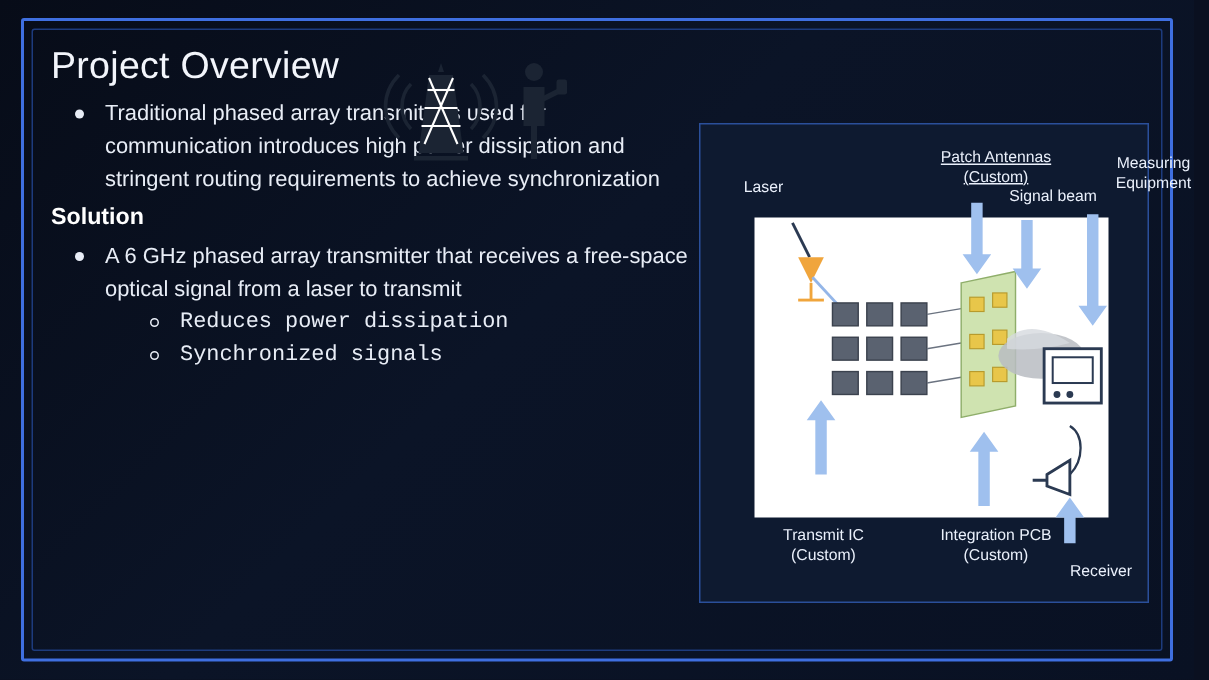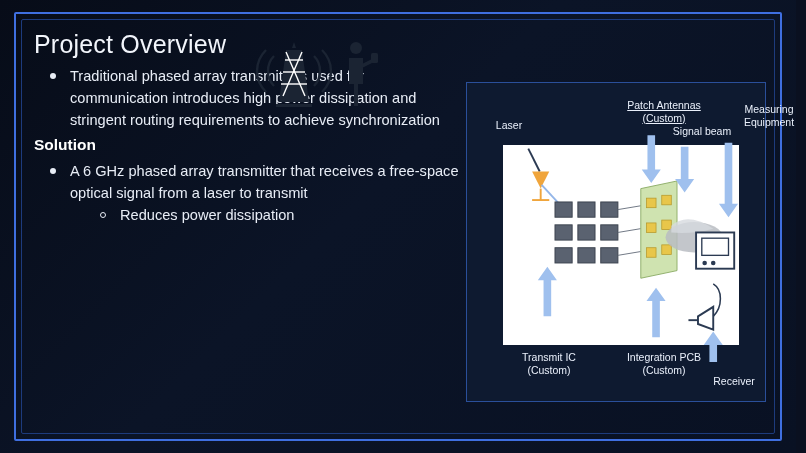--- a/index.html
+++ b/index.html
@@ -77,20 +77,21 @@
     top: 8px;
     width: 6px;
     height: 6px;
     border-radius: 50%;
     background: #e8edf6;
   }
   ul.subbullets {
     list-style: none;
     margin: 1px 0 0 0;
     padding: 0 0 0 28px;
+    font-family: Liberation Mono, monospace;
   }
   ul.subbullets > li {
     position: relative;
     padding-left: 22px;
     color: #e8edf6;
     font-size: 14.6px;
     line-height: 1.5;
   }
   ul.subbullets > li::before {
     content: "";
@@ -162,20 +163,21 @@
           <span>Traditional phased array transmitters used for communication introduces high power dissipation and stringent routing requirements to achieve synchronization</span>
         </li>
       </ul>
 
       <div class="heading">Solution</div>
       <ul class="bullets">
         <li>
           <span>A 6 GHz phased array transmitter that receives a free-space optical signal from a laser to transmit</span>
           <ul class="subbullets">
             <li>Reduces power dissipation</li>
+            <li>Synchronized signals</li>
           </ul>
         </li>
       </ul>
     </div>
 
     <svg class="graphic-tower" viewBox="0 0 140 80">
       <g stroke="#1b2433" fill="none" stroke-width="2.4">
         <path d="M22 22 C14 30 14 44 22 52"></path>
         <path d="M14 16 C2 28 2 46 14 58"></path>
         <path d="M62 22 C70 30 70 44 62 52"></path>

